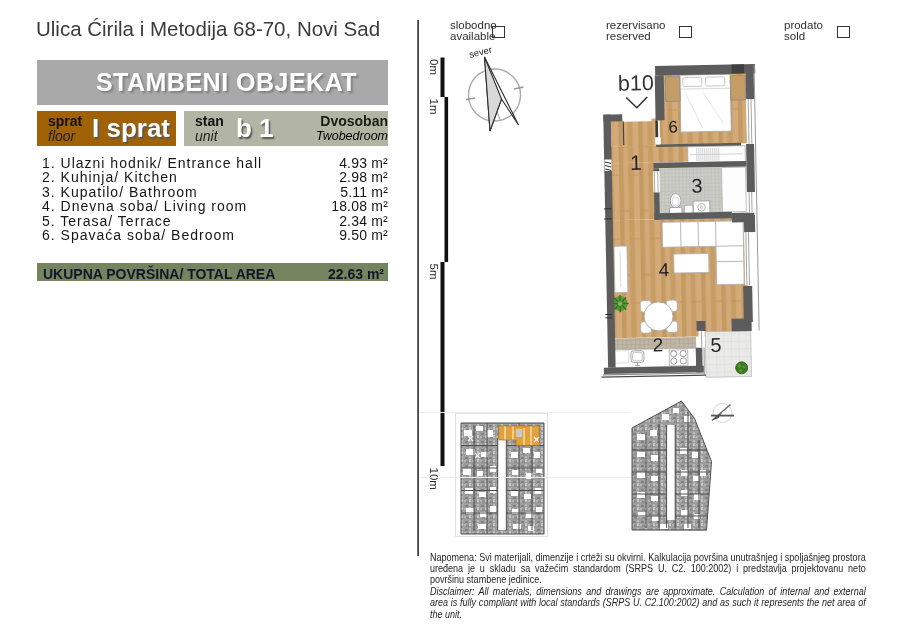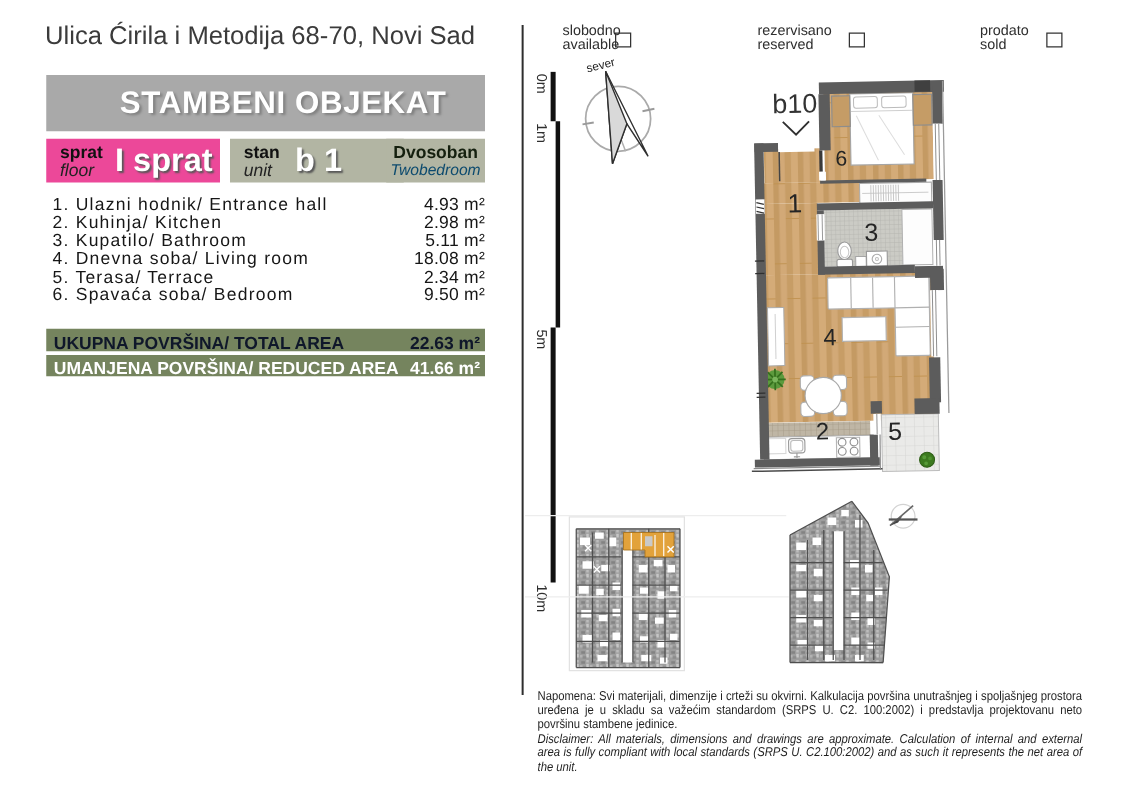--- a/index.html
+++ b/index.html
@@ -10,55 +10,51 @@
 </head>
 <body>
 <div id="page">
 
   <div class="abs" style="left:36px;top:17px;font-size:20.5px;color:#3b3b3b;">Ulica Ćirila i Metodija 68-70, Novi Sad</div>
 
   <div class="abs" style="left:37px;top:60px;width:351px;height:45px;background:#a9a9a9;text-align:center;">
     <span style="display:inline-block;margin-top:8px;font-size:25px;font-weight:bold;color:#fff;letter-spacing:.5px;text-shadow:2px 2px 2px #818181;margin-left:28px;">STAMBENI OBJEKAT</span>
   </div>
 
-  <div class="abs" style="left:37px;top:111px;width:139px;height:35px;background:#ec4899;">
+  <div class="abs" style="left:37px;top:111px;width:139px;height:35px;background:#a16207;">
     <div class="abs" style="left:11px;top:2px;font-size:14px;font-weight:bold;color:#111;">sprat</div>
     <div class="abs" style="left:11px;top:17px;font-size:14px;font-style:italic;color:#222;">floor</div>
     <div class="abs" style="left:55px;top:2px;font-size:26px;font-weight:bold;color:#fff;text-shadow:1.5px 1.5px 1.5px #575757;">I sprat</div>
   </div>
 
   <div class="abs" style="left:184px;top:111px;width:139px;height:35px;background:#b2b5a3;">
     <div class="abs" style="left:11px;top:2px;font-size:14px;font-weight:bold;color:#111;">stan</div>
     <div class="abs" style="left:11px;top:17px;font-size:14px;font-style:italic;color:#222;">unit</div>
     <div class="abs" style="left:52px;top:2px;font-size:26px;font-weight:bold;color:#fff;text-shadow:1.5px 1.5px 1.5px #575757;">b 1</div>
   </div>
 
-  <div class="abs" style="left:309px;top:111px;width:79px;height:35px;background:#b2b5a3;text-align:center;">
+  <div class="abs" style="left:309px;top:111px;width:79px;height:35px;background:#b2b5a3;text-align:right;">
     <div style="margin-top:2px;font-size:14px;font-weight:bold;color:#15200f;">Dvosoban</div>
-    <div style="font-size:12.5px;font-style:italic;color:#0c4a6e;">Twobedroom</div>
+    <div style="font-size:12.5px;font-style:italic;color:#000000;">Twobedroom</div>
   </div>
 
   <div class="abs" style="left:42px;top:155.5px;width:346px;font-size:14px;letter-spacing:1px;line-height:14.5px;color:#161616;">
     <div><span style="float:right;letter-spacing:.2px;">4.93 m²</span>1. Ulazni hodnik/ Entrance hall</div>
     <div><span style="float:right;letter-spacing:.2px;">2.98 m²</span>2. Kuhinja/ Kitchen</div>
     <div><span style="float:right;letter-spacing:.2px;">5.11 m²</span>3. Kupatilo/ Bathroom</div>
     <div><span style="float:right;letter-spacing:.2px;">18.08 m²</span>4. Dnevna soba/ Living room</div>
     <div><span style="float:right;letter-spacing:.2px;">2.34 m²</span>5. Terasa/ Terrace</div>
     <div><span style="float:right;letter-spacing:.2px;">9.50 m²</span>6. Spavaća soba/ Bedroom</div>
   </div>
 
   <div class="abs" style="left:37px;top:263px;width:351px;height:17.5px;background:#75845e;color:#0f172a;font-size:14px;font-weight:bold;">
     <span class="abs" style="left:6px;top:2.5px;">UKUPNA POVRŠINA/ TOTAL AREA</span>
     <span class="abs" style="right:4px;top:2.5px;">22.63 m²</span>
   </div>
 
-  <div class="abs" style="left:37px;top:283.5px;width:351px;height:17.5px;background:#75845e;color:#fff;font-size:14px;font-weight:bold;">
-    <span class="abs" style="left:6px;top:2.5px;">UMANJENA POVRŠINA/ REDUCED AREA</span>
-    <span class="abs" style="right:4px;top:2.5px;">41.66 m²</span>
-  </div>
 
   <div class="abs" style="left:434px;top:20px;font-size:11.5px;line-height:11px;color:#2e2e2e;margin-left:16px;">slobodno<br>available</div>
 
   <div class="abs" style="left:492px;top:26px;width:11px;height:10px;border:1.6px solid #333;"></div>
 
   <div class="abs" style="left:606px;top:20px;font-size:11.5px;line-height:11px;color:#2e2e2e;">rezervisano<br>reserved</div>
 
   <div class="abs" style="left:679px;top:26px;width:11px;height:10px;border:1.6px solid #333;"></div>
 
   <div class="abs" style="left:784px;top:20px;font-size:11.5px;line-height:11px;color:#2e2e2e;">prodato<br>sold</div>

